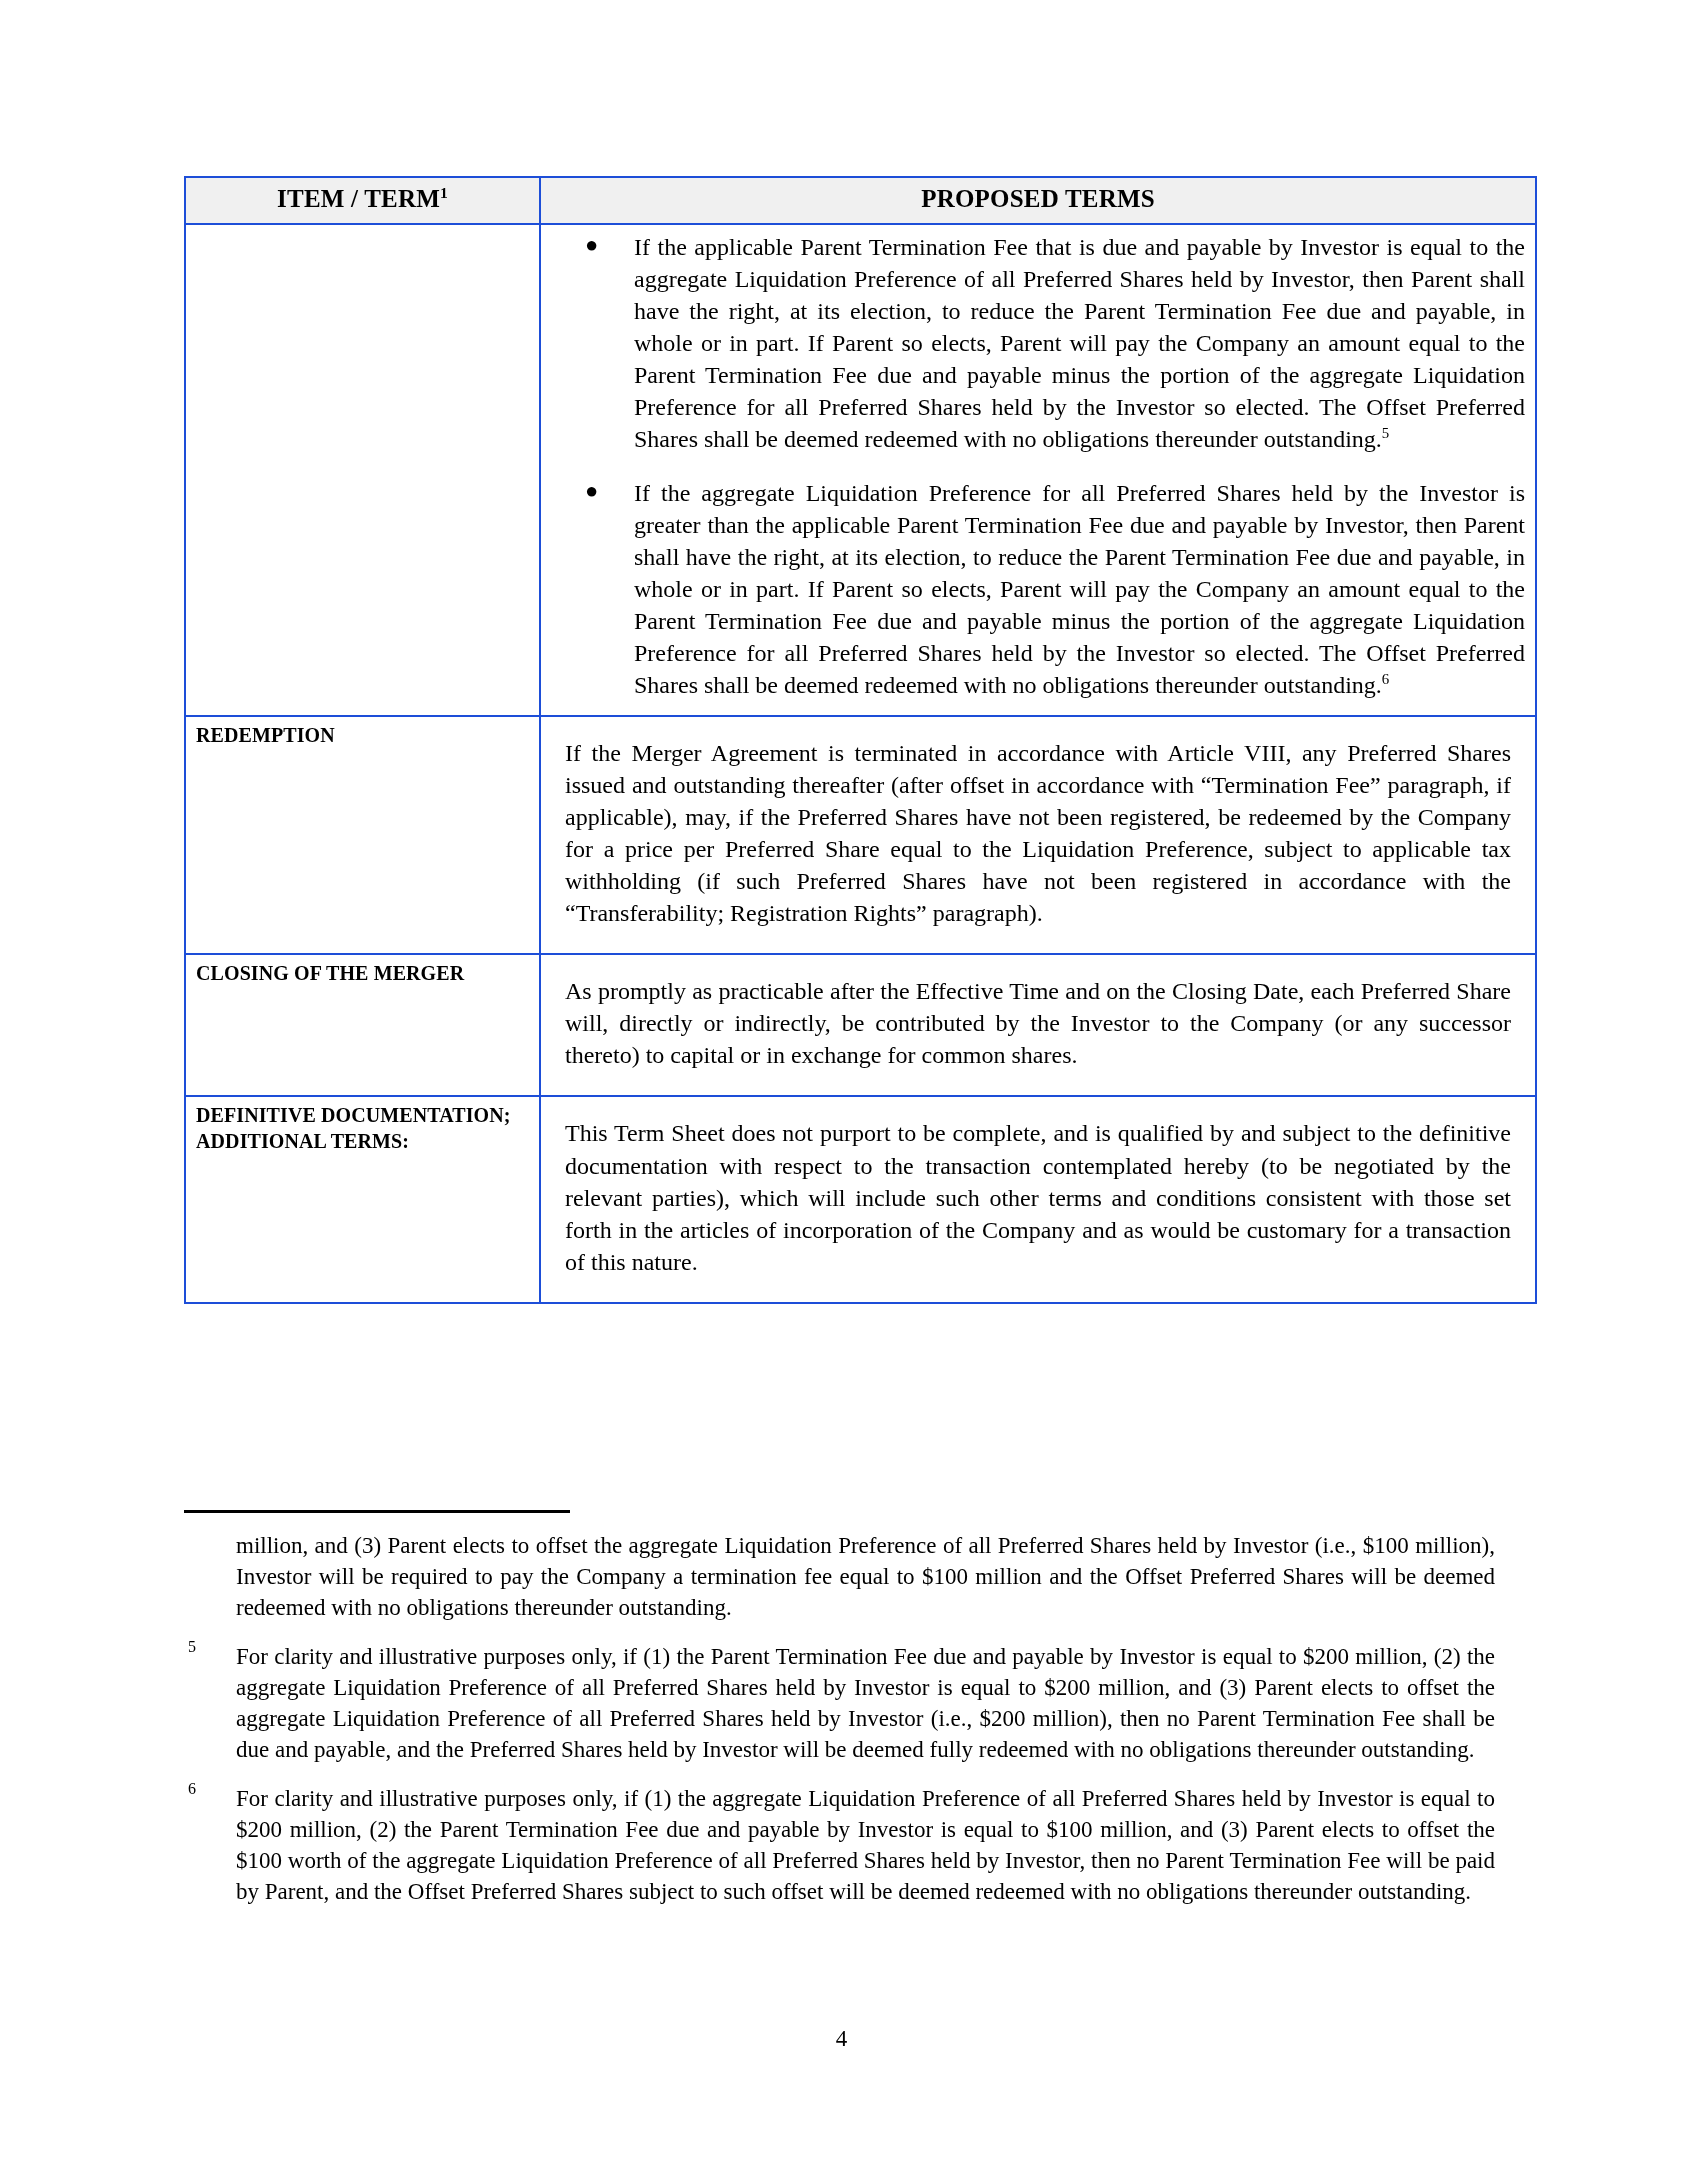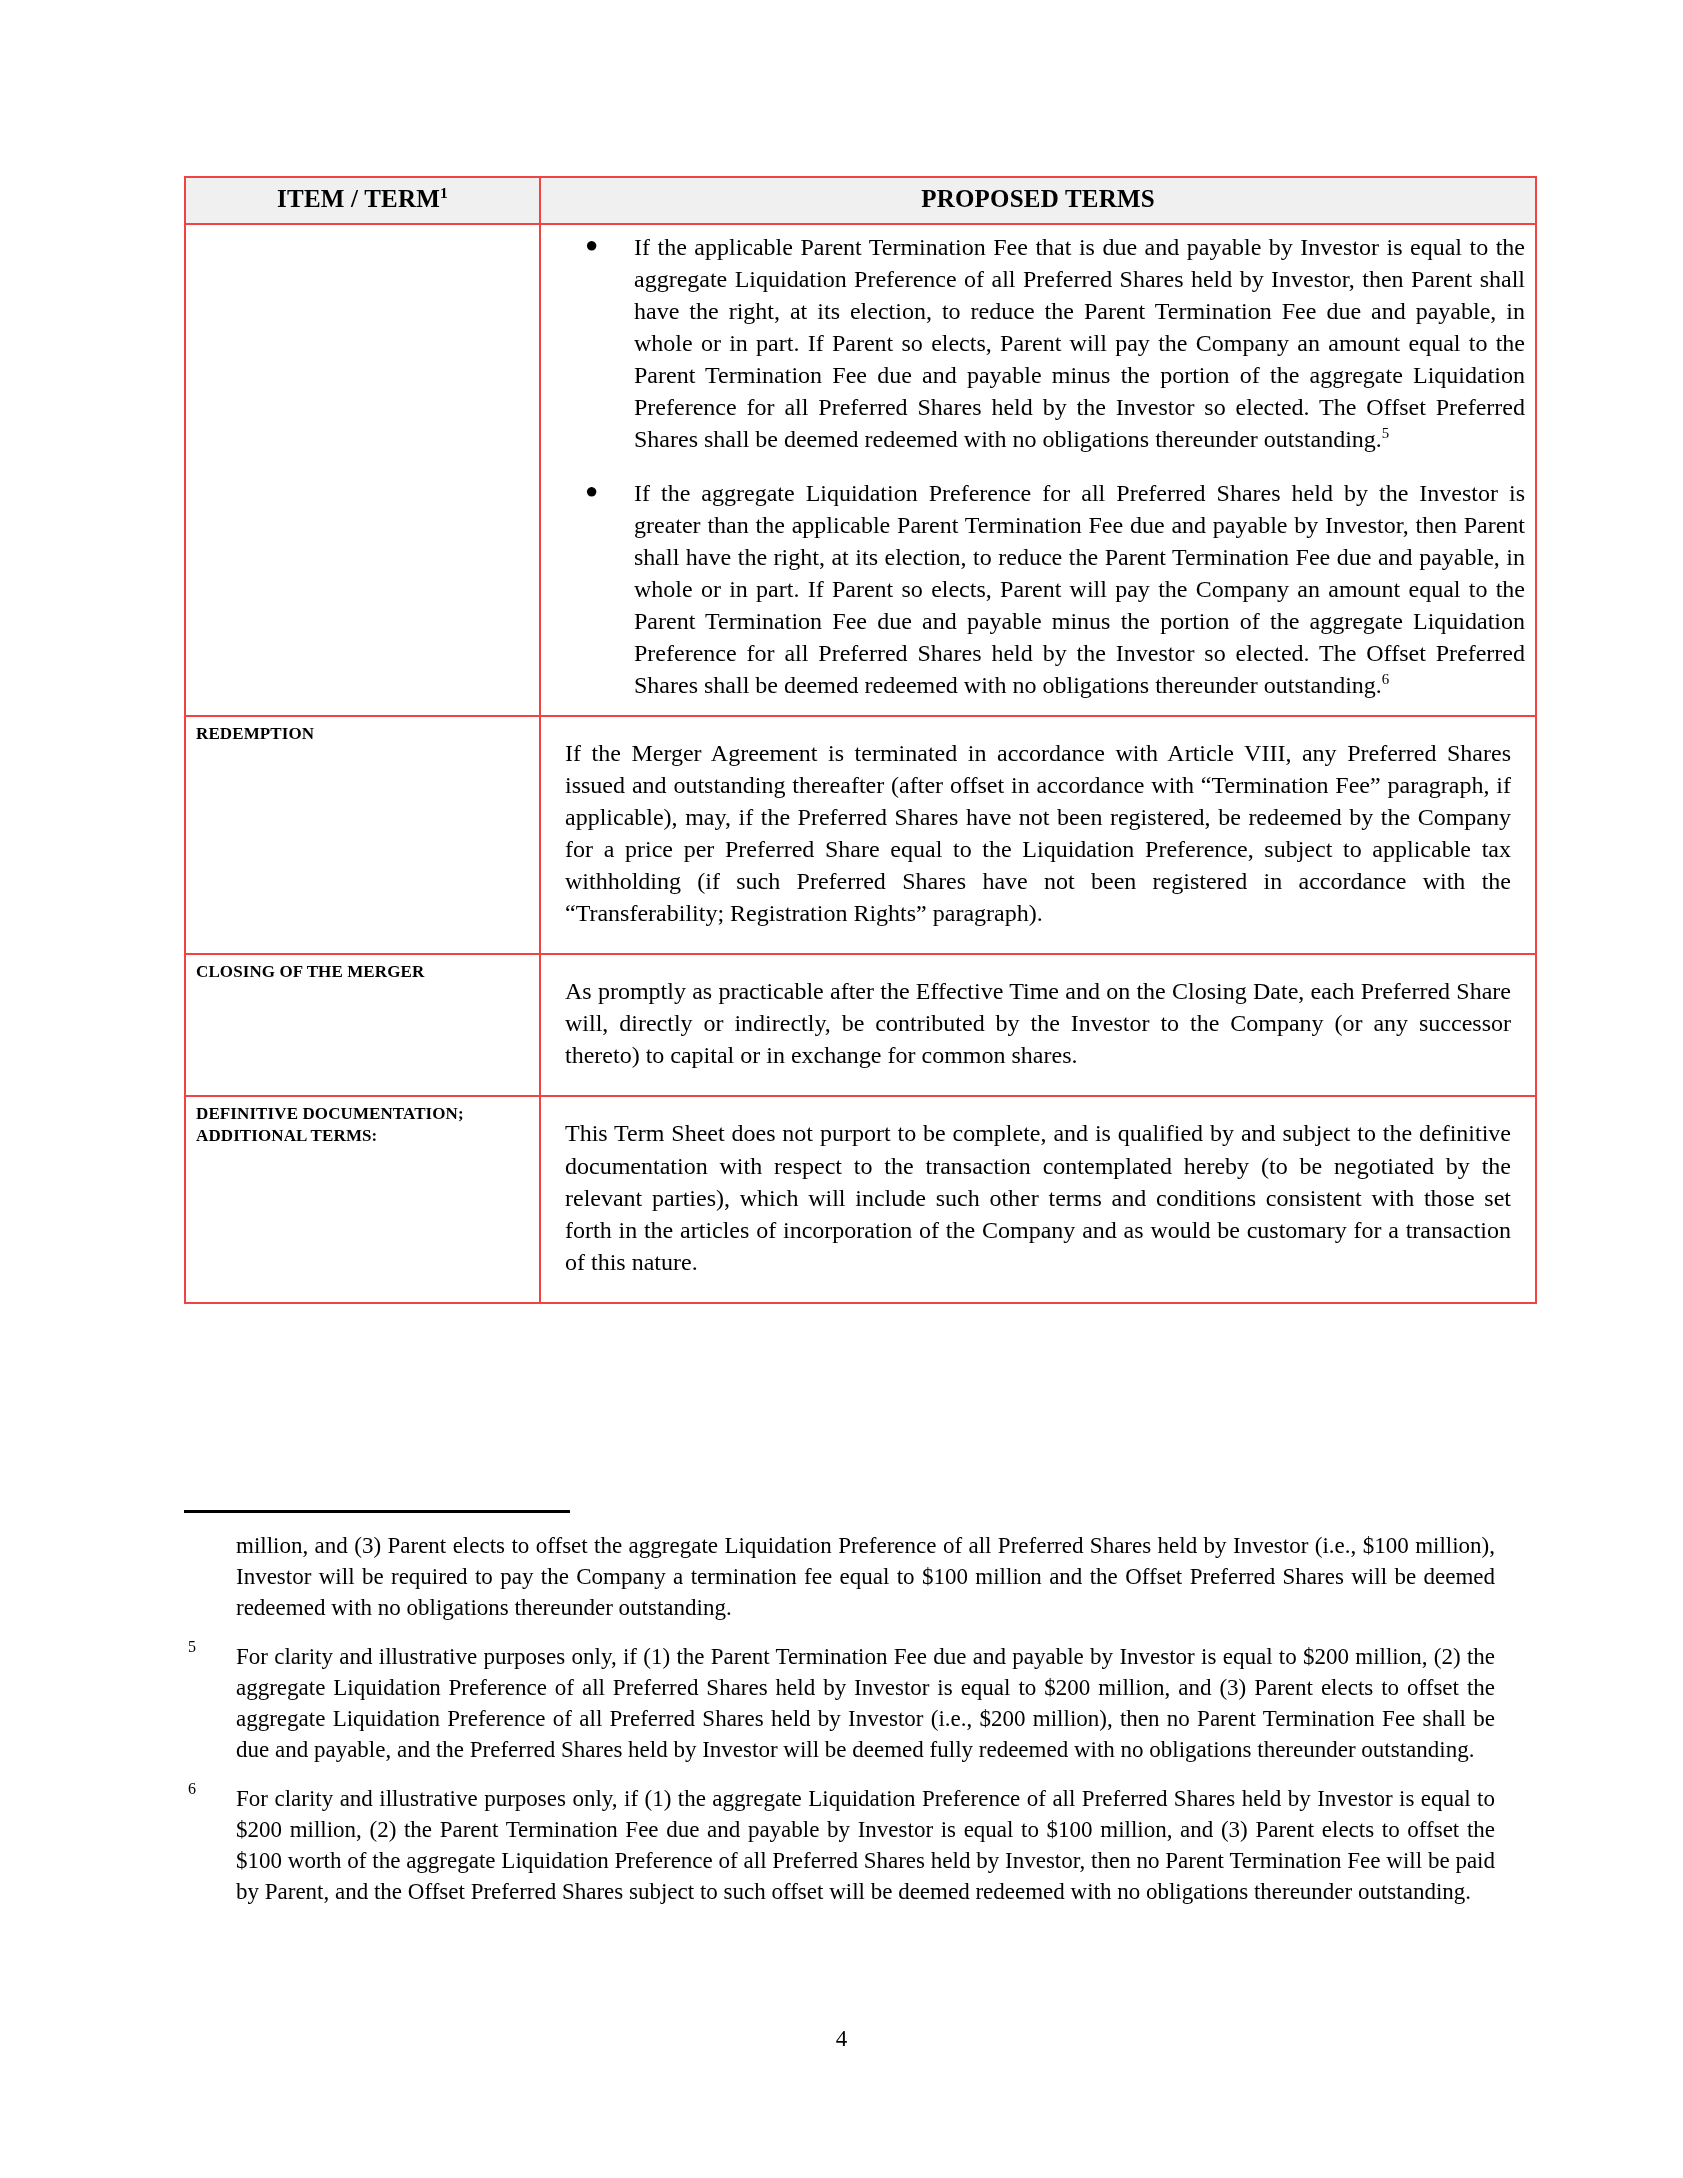--- a/index.html
+++ b/index.html
@@ -26,39 +26,39 @@
   
   .term-table {
     position: absolute;
     left: 184px;
     top: 176px;
     width: 1307px;
     border-collapse: collapse;
     table-layout: fixed;
   }
   .term-table td, .term-table th {
-    border: 2px solid #ef4444;
+    border: 2px solid #1d4ed8;
     vertical-align: top;
     padding: 6px 10px 10px 10px;
   }
   .term-table thead th {
     background: #f0f0f0;
     text-align: center;
     font-weight: bold;
     font-size: 25px;
     line-height: 1.15;
     padding: 7px 10px 9px 10px;
     letter-spacing: 0.2px;
   }
   .col-item  { width: 333px; }
   .col-terms { width: 974px; }
 
   .item-label {
     font-weight: bold;
-    font-size: 17px;
+    font-size: 20px;
     line-height: 1.27;
     letter-spacing: 0.1px;
   }
   .terms-body {
     font-size: 24px;
     line-height: 1.335;
     text-align: justify;
     text-justify: inter-word;
     hyphens: none;
   }

